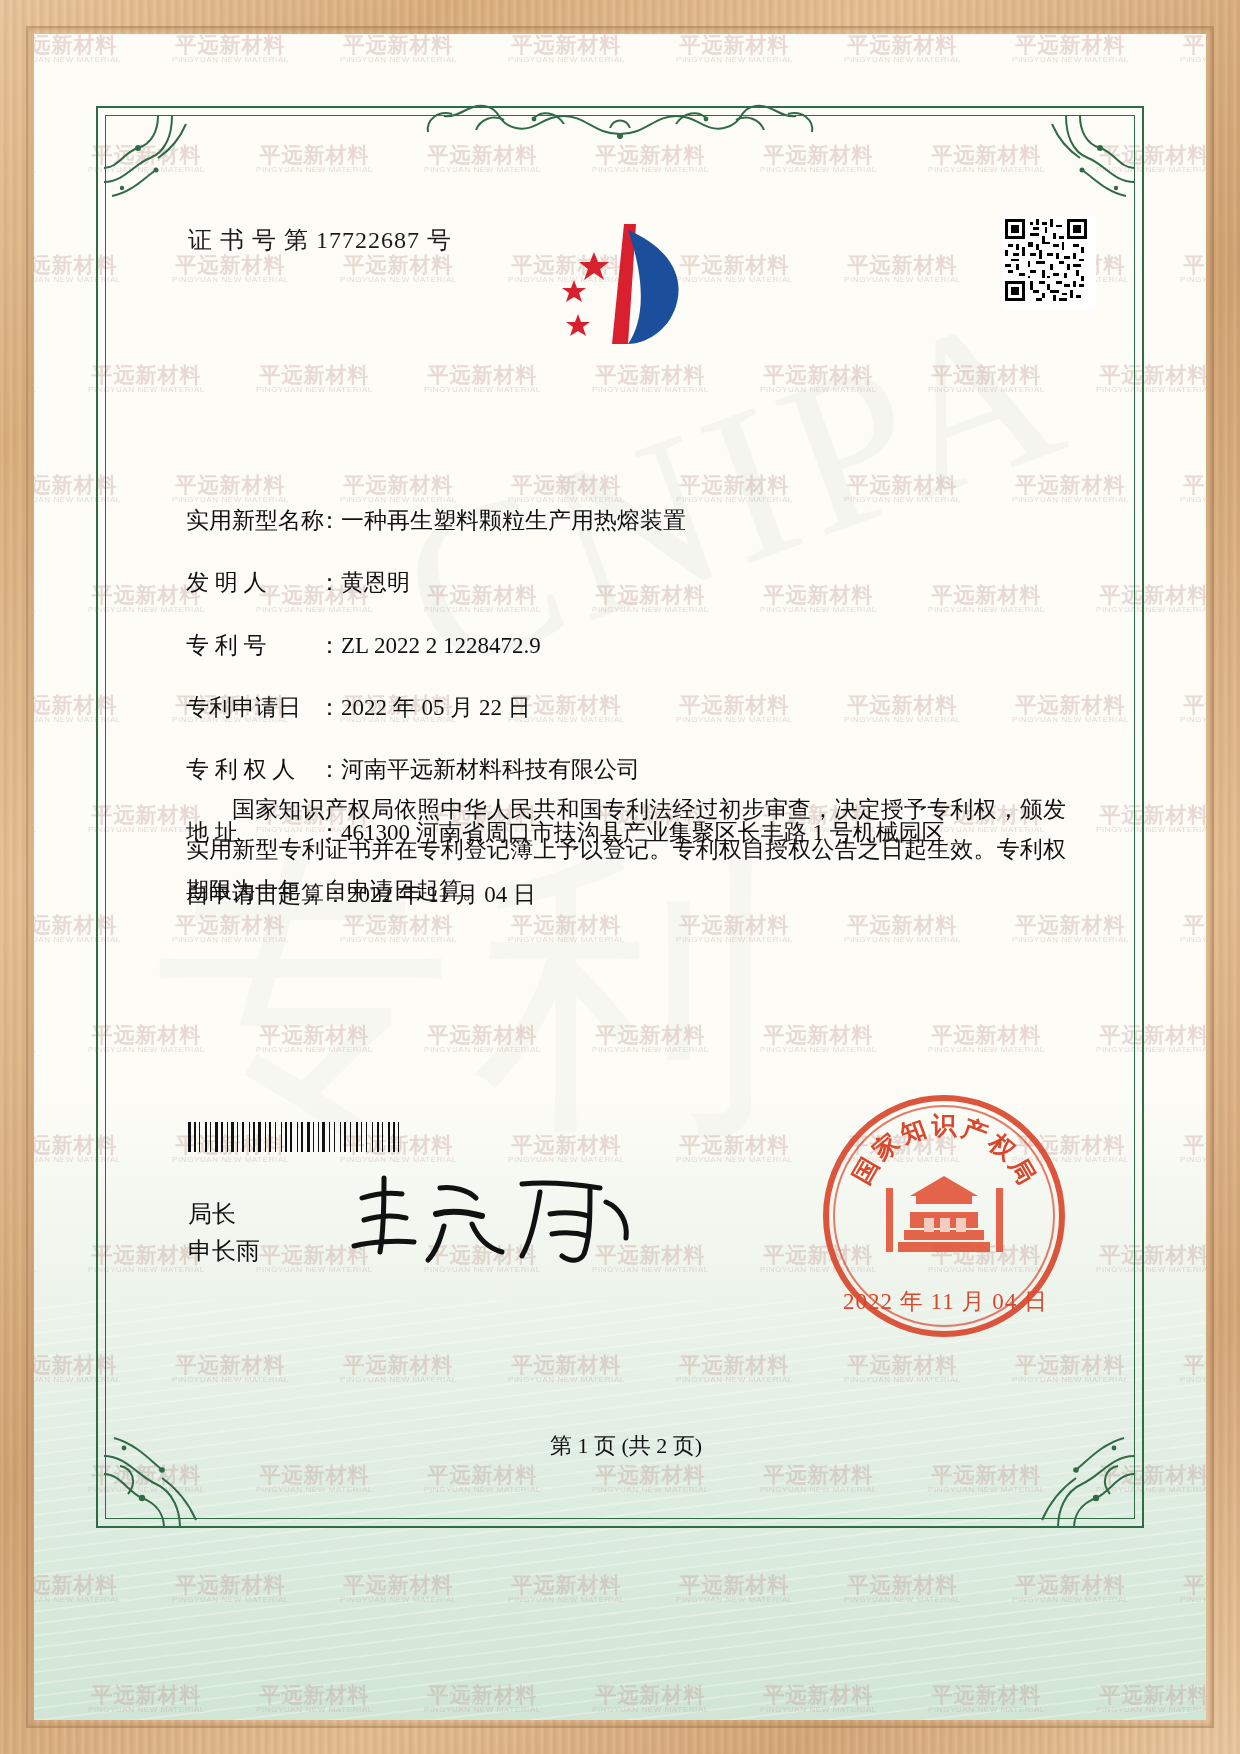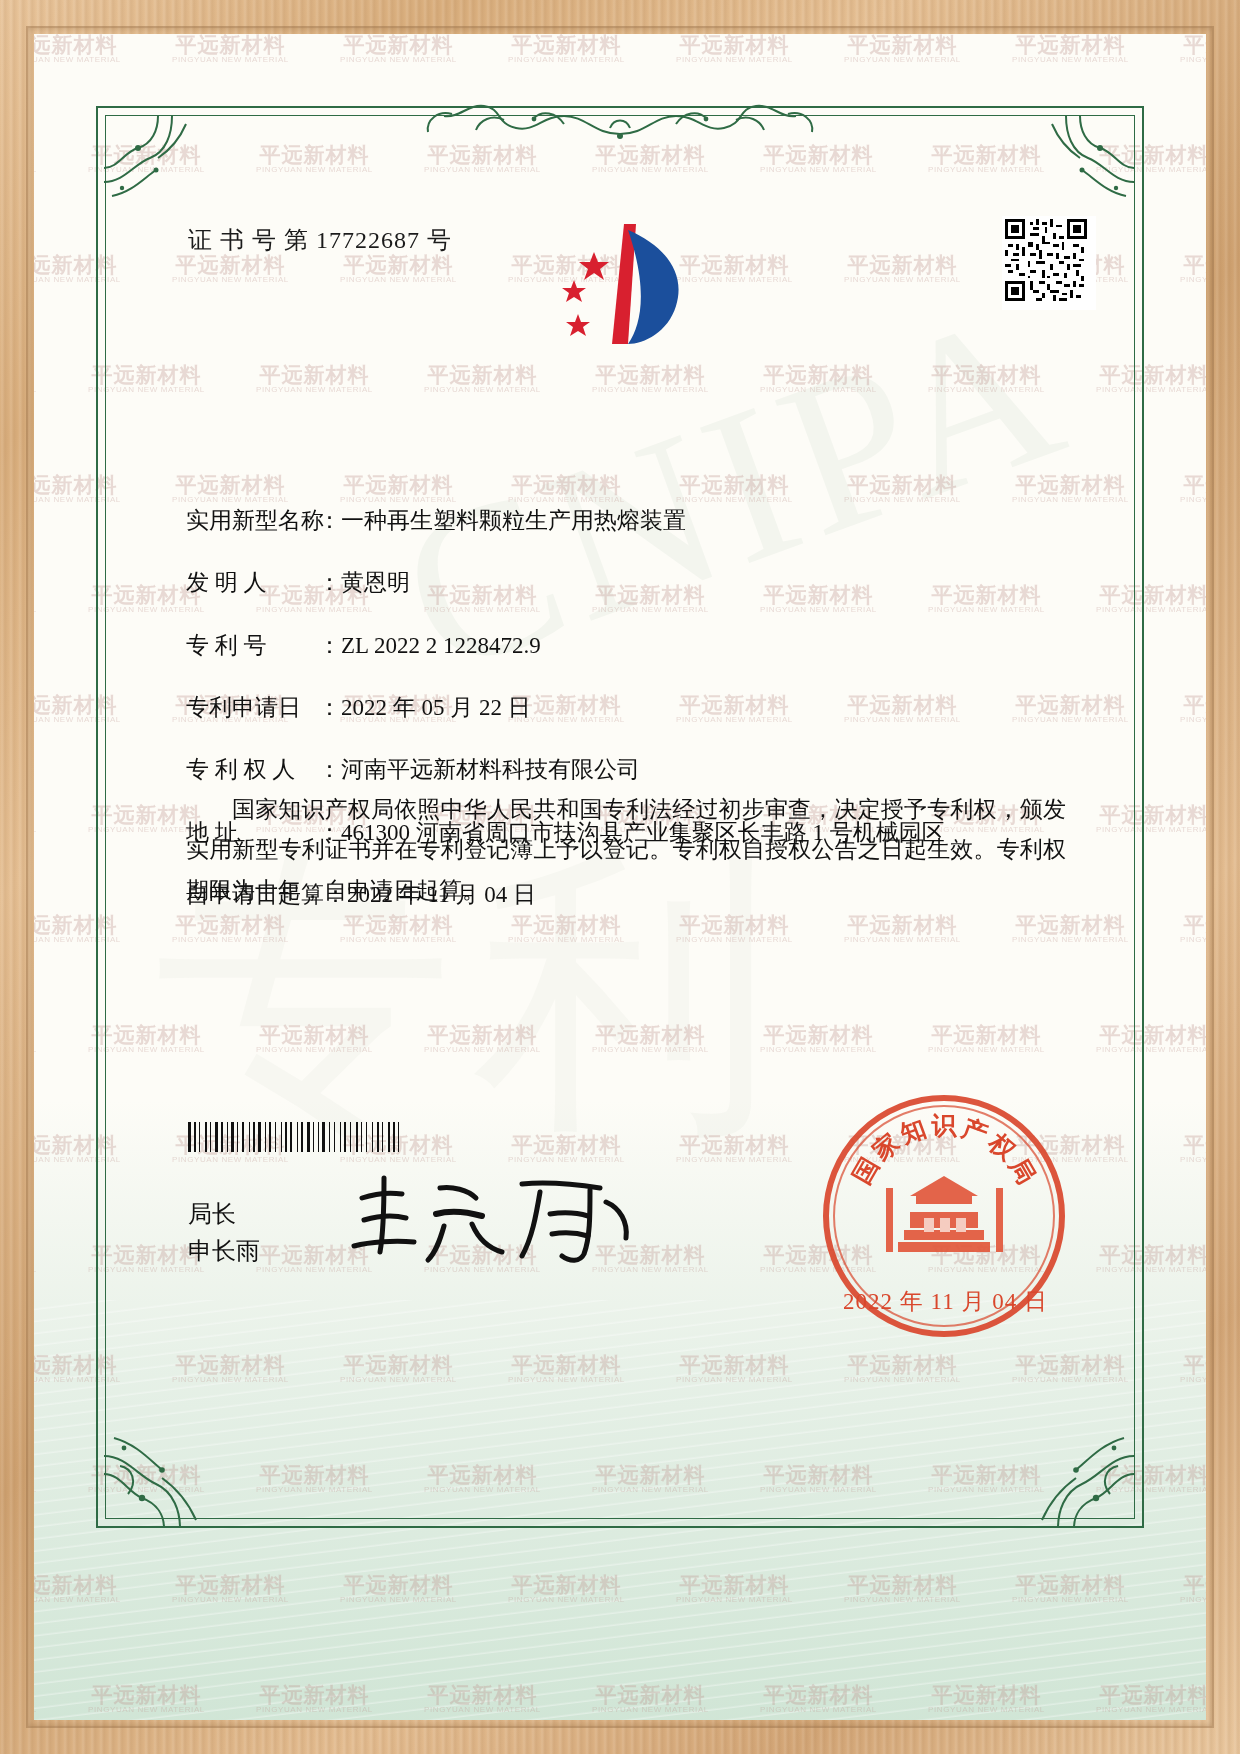--- a/index.html
+++ b/index.html
@@ -1065,17 +1065,18 @@
         <text x="124" y="42" text-anchor="middle" transform="rotate(-20 124 124)">知</text>
         <text x="124" y="42" text-anchor="middle">识</text>
         <text x="124" y="42" text-anchor="middle" transform="rotate(20 124 124)">产</text>
         <text x="124" y="42" text-anchor="middle" transform="rotate(40 124 124)">权</text>
         <text x="124" y="42" text-anchor="middle" transform="rotate(60 124 124)">局</text>
       </g>
     </svg>
 
     <div class="seal-date">2022 年 11 月 04 日</div>
 
+    <div class="page-no">第 1 页 (共 2 页)</div>
 
   </div>
 
 
 </div>
 
 </body></html>

